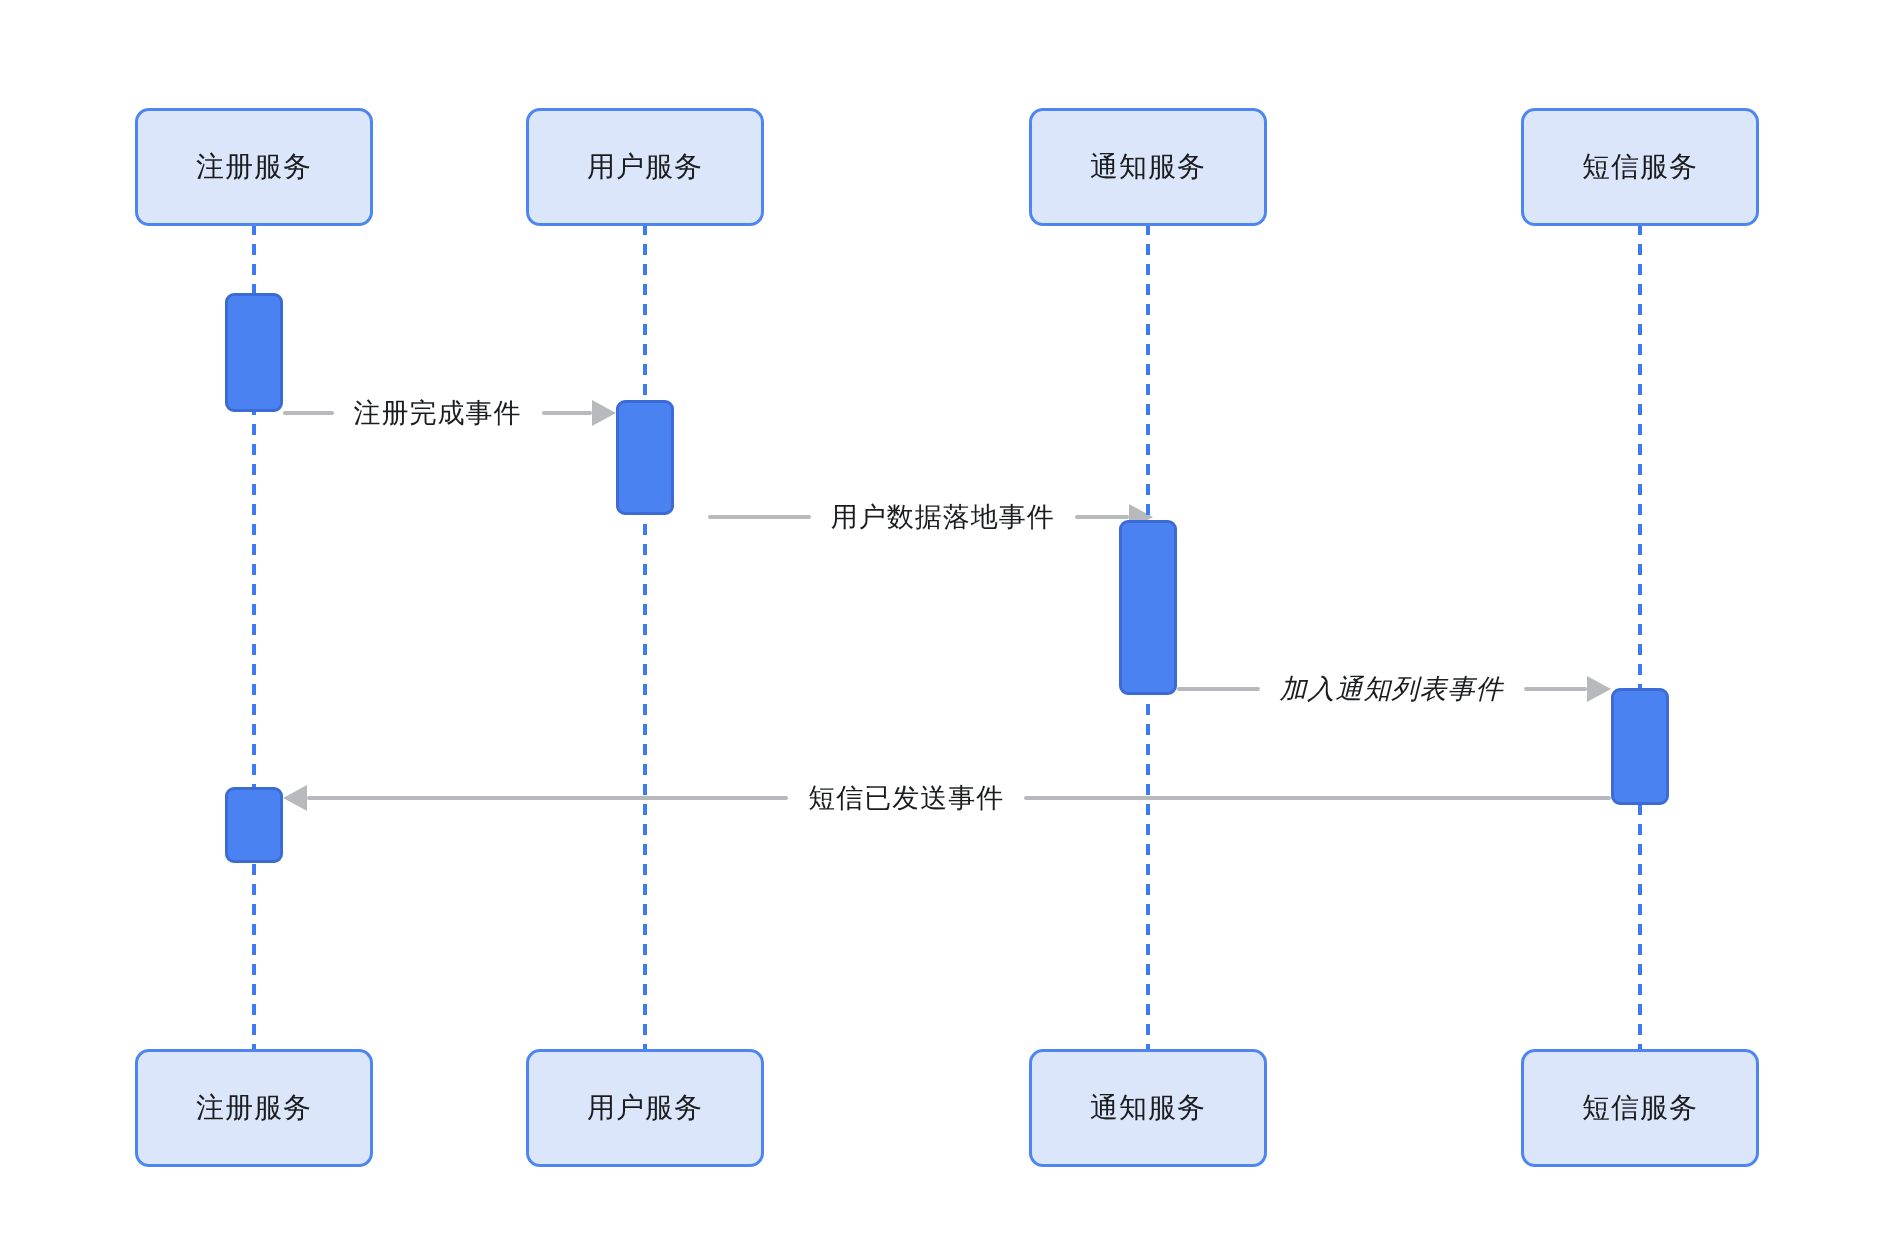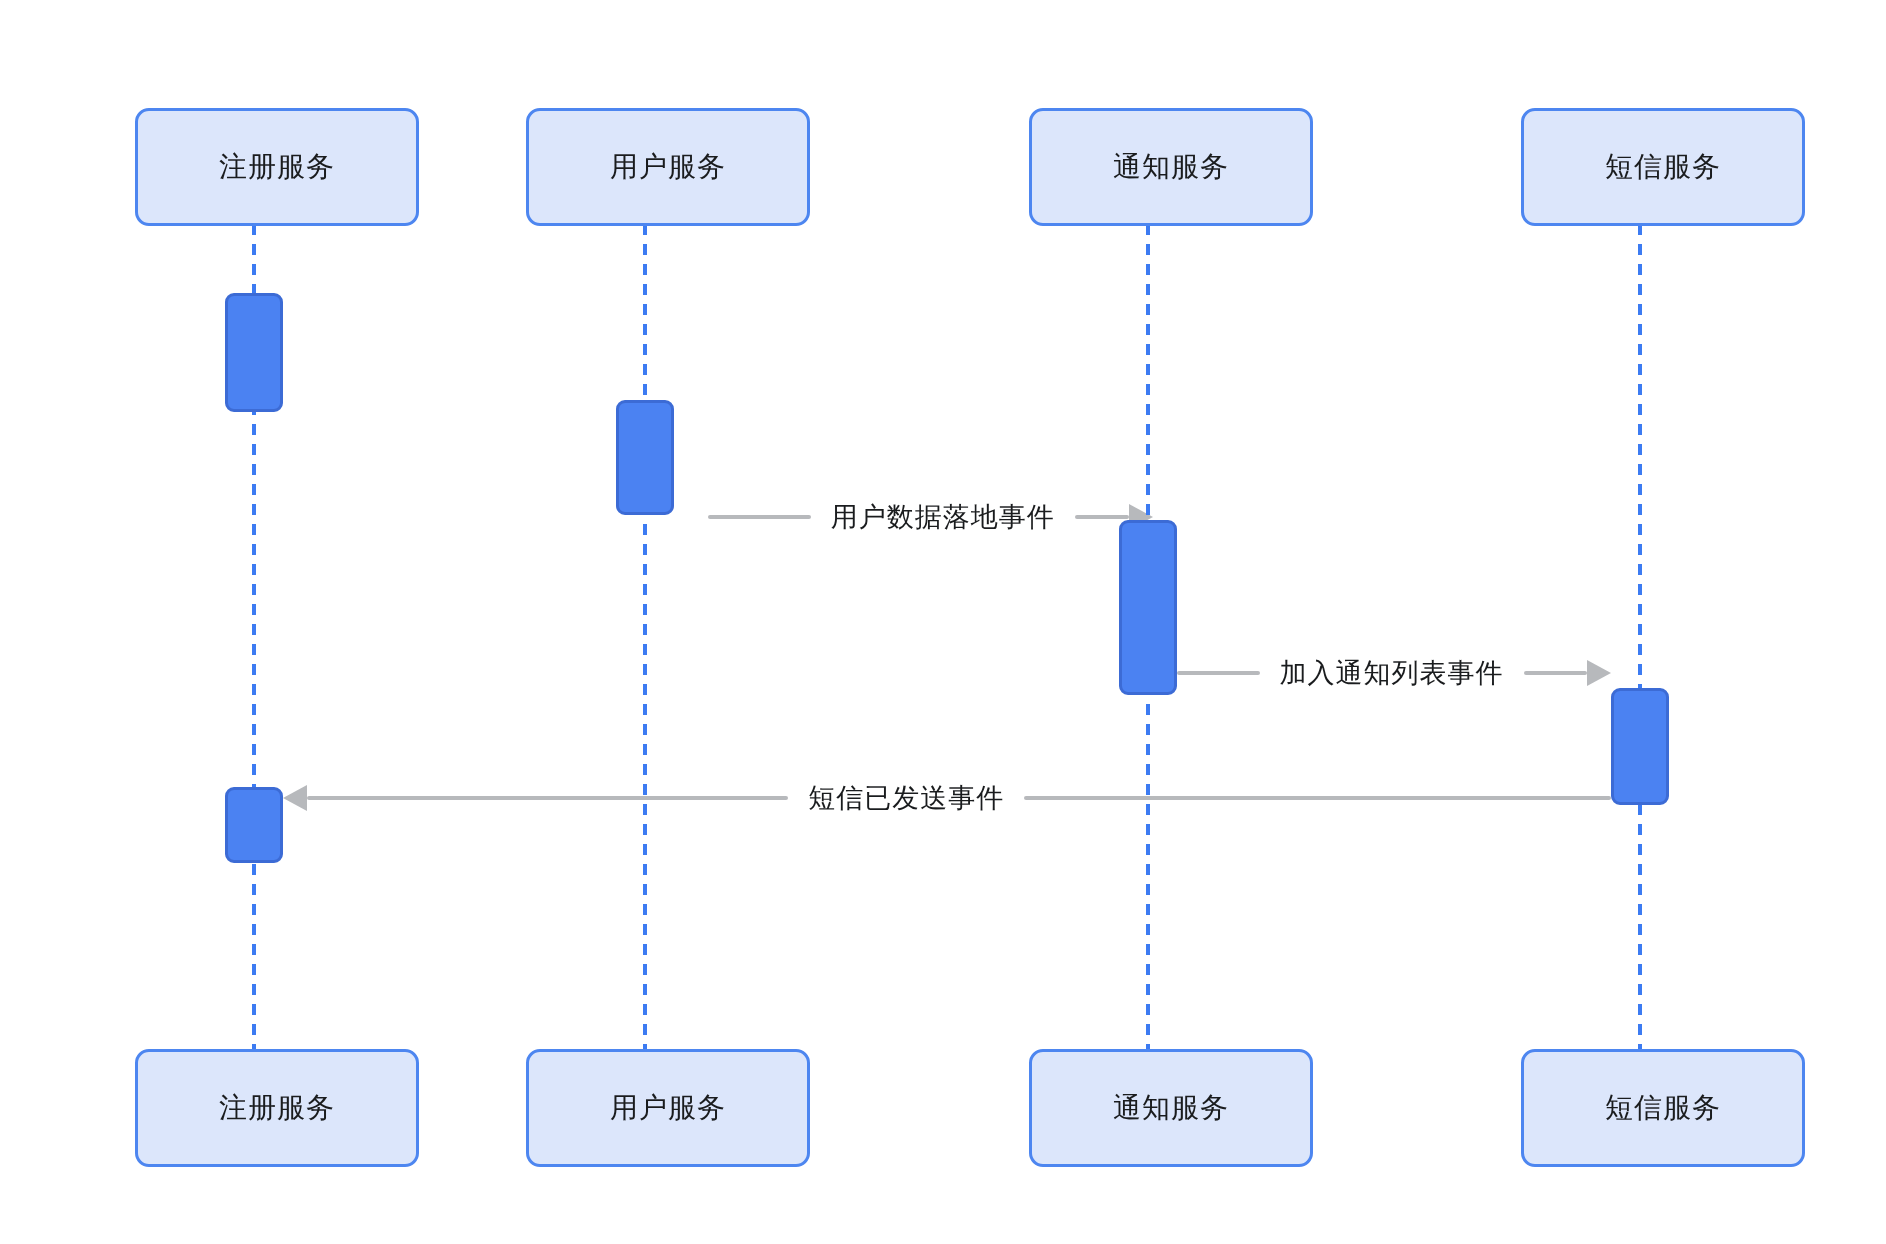--- a/index.html
+++ b/index.html
@@ -30,21 +30,21 @@
     background:repeating-linear-gradient(
       to bottom,
       var(--lifeline) 0px, var(--lifeline) 11px,
       transparent 11px, transparent 20px);
     z-index:2;
   }
 
   
   .actor-box{
     position:absolute;
-    width:284px;height:118px;
+    width:238px;height:118px;
     box-sizing:border-box;
     background:var(--actor-fill);
     border:3px solid var(--actor-border);
     border-radius:14px;
     display:flex;align-items:center;justify-content:center;
     font-size:28px;letter-spacing:1px;
     z-index:4;
   }
   .actor-box.top{top:108px;}
   .actor-box.bottom{top:1049px;}
@@ -94,29 +94,35 @@
 </head>
 <body>
 
 <div class="canvas">
 
   <div class="lifeline" style="left:252px;"></div>
   <div class="lifeline" style="left:643px;"></div>
   <div class="lifeline" style="left:1146px;"></div>
   <div class="lifeline" style="left:1638px;"></div>
 
+  <div class="message" style="left:283px; top:393px; width:333px;">
+    <div class="msg-seg"></div>
+    <div class="msg-label">注册完成事件</div>
+    <div class="msg-seg"></div>
+    <div class="arrowhead right"></div>
+  </div>
 
   <div class="message" style="left:708px; top:497px; width:445px;">
     <div class="msg-seg" style="flex-grow:1.9;"></div>
     <div class="msg-label">用户数据落地事件</div>
     <div class="msg-seg"></div>
     <div class="arrowhead right"></div>
   </div>
 
-  <div class="message" style="left:1177px; top:653px; width:434px;">
+  <div class="message" style="left:1177px; top:669px; width:434px;font-style:italic;">
     <div class="msg-seg" style="flex-grow:1.3;"></div>
     <div class="msg-label">加入通知列表事件</div>
     <div class="msg-seg"></div>
     <div class="arrowhead right"></div>
   </div>
 
   <div class="message" style="left:283px; top:778px; width:1328px;font-family:Liberation Mono, monospace;">
     <div class="arrowhead left"></div>
     <div class="msg-seg" style="flex-grow:0.82;"></div>
     <div class="msg-label">短信已发送事件</div>

